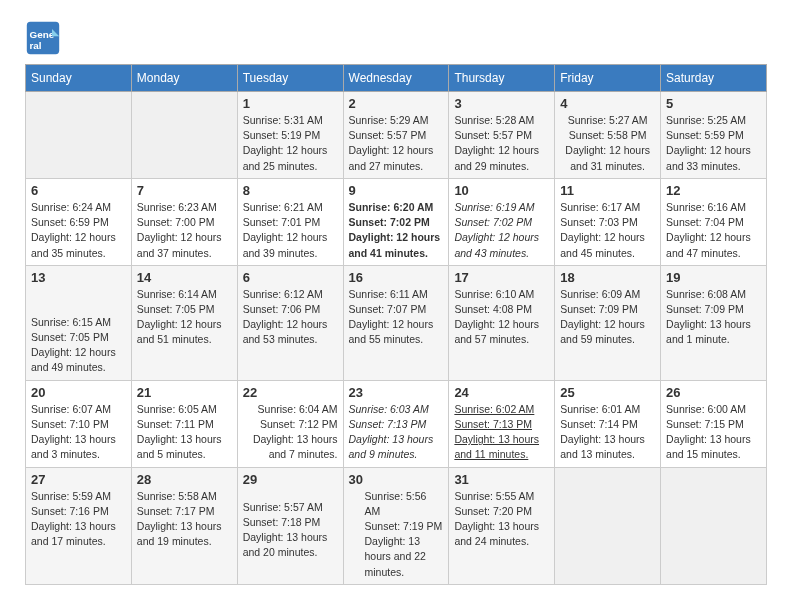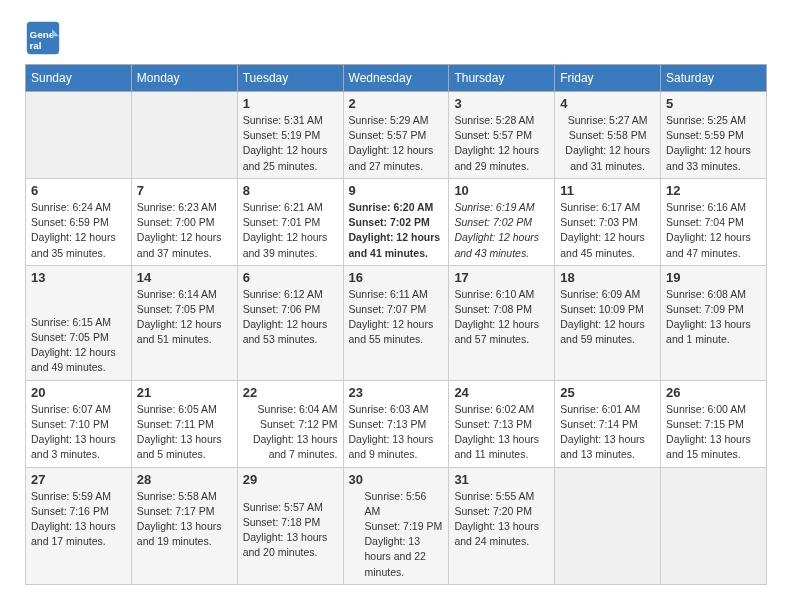--- a/index.html
+++ b/index.html
@@ -221,27 +221,27 @@
         </td>
         <td>
           <span class="day-number">16</span>
           <div class="day-info" style="white-space: pre-line;">Sunrise: 6:11 AM
 Sunset: 7:07 PM
 Daylight: 12 hours and 55 minutes.</div>
         </td>
         <td>
           <span class="day-number">17</span>
           <div class="day-info" style="white-space: pre-line;">Sunrise: 6:10 AM
-Sunset: 7:08 PM
+Sunset: 4:08 PM
 Daylight: 12 hours and 57 minutes.</div>
         </td>
         <td>
           <span class="day-number">18</span>
           <div class="day-info" style="white-space: pre-line;">Sunrise: 6:09 AM
-Sunset: 10:09 PM
+Sunset: 7:09 PM
 Daylight: 12 hours and 59 minutes.</div>
         </td>
         <td>
           <span class="day-number">19</span>
           <div class="day-info" style="white-space: pre-line;">Sunrise: 6:08 AM
 Sunset: 7:09 PM
 Daylight: 13 hours and 1 minute.</div>
         </td>
       </tr>
       <tr>
@@ -258,27 +258,27 @@
 Daylight: 13 hours and 5 minutes.</div>
         </td>
         <td>
           <span class="day-number">22</span>
           <div class="day-info" style="white-space: pre-line; text-align: right;">Sunrise: 6:04 AM
 Sunset: 7:12 PM
 Daylight: 13 hours and 7 minutes.</div>
         </td>
         <td>
           <span class="day-number">23</span>
-          <div class="day-info" style="white-space: pre-line;">Sunrise: 6:03 AM
+          <div class="day-info" style="white-space: pre-line; font-style: italic;">Sunrise: 6:03 AM
 Sunset: 7:13 PM
 Daylight: 13 hours and 9 minutes.</div>
         </td>
         <td>
           <span class="day-number">24</span>
-          <div class="day-info" style="white-space: pre-line;">Sunrise: 6:02 AM
+          <div class="day-info" style="white-space: pre-line; text-decoration: underline;">Sunrise: 6:02 AM
 Sunset: 7:13 PM
 Daylight: 13 hours and 11 minutes.</div>
         </td>
         <td>
           <span class="day-number">25</span>
           <div class="day-info" style="white-space: pre-line;">Sunrise: 6:01 AM
 Sunset: 7:14 PM
 Daylight: 13 hours and 13 minutes.</div>
         </td>
         <td>

